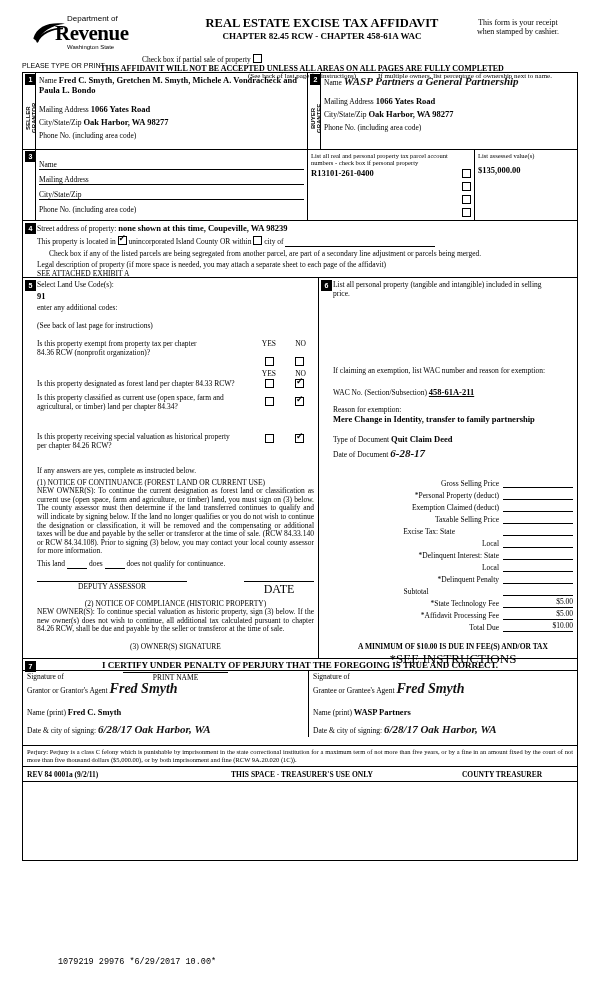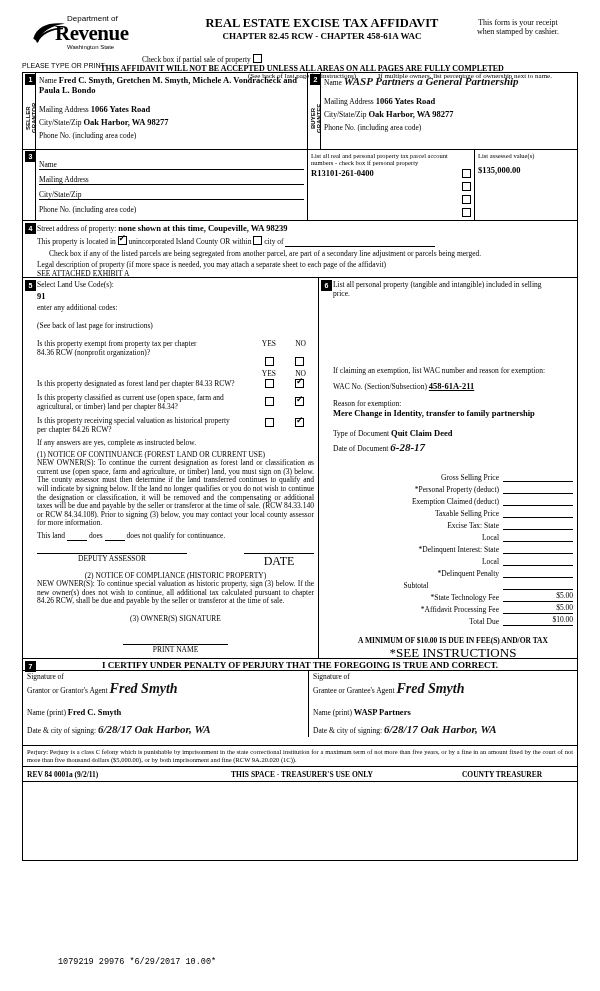--- a/index.html
+++ b/index.html
@@ -204,28 +204,28 @@
         <div style="position:absolute;right:10px;top:0"><span class="cb x"></span></div>
       </div>
 
       <div style="position:relative;margin-top:5px">
         <div class="lbl" style="padding-right:60px">Is this property classified as current use (open space, farm and</div>
         <div class="lbl" style="padding-right:60px">agricultural, or timber) land per chapter 84.34?</div>
         <div style="position:absolute;right:40px;top:4px"><span class="cb"></span></div>
         <div style="position:absolute;right:10px;top:4px"><span class="cb x"></span></div>
       </div>
 
-      <div style="position:relative;margin-top:5px">
+      <div style="position:relative;margin-top:21px">
         <div class="lbl" style="padding-right:60px">Is this property receiving special valuation as historical property</div>
         <div class="lbl" style="padding-right:60px">per chapter 84.26 RCW?</div>
         <div style="position:absolute;right:40px;top:2px"><span class="cb"></span></div>
         <div style="position:absolute;right:10px;top:2px"><span class="cb x"></span></div>
       </div>
 
-      <div class="lbl" style="margin-top:4px">If any answers are yes, complete as instructed below.</div>
+      <div class="lbl" style="margin-top:16px">If any answers are yes, complete as instructed below.</div>
       <div class="lbl" style="margin-top:3px">(1) NOTICE OF CONTINUANCE (FOREST LAND OR CURRENT USE)</div>
       <div class="lbl" style="text-align:justify;line-height:1.15">NEW OWNER(S): To continue the current designation as forest land or classification as current use (open space, farm and agriculture, or timber) land, you must sign on (3) below. The county assessor must then determine if the land transferred continues to qualify and will indicate by signing below. If the land no longer qualifies or you do not wish to continue the designation or classification, it will be removed and the compensating or additional taxes will be due and payable by the seller or transferor at the time of sale. (RCW 84.33.140 or RCW 84.34.108). Prior to signing (3) below, you may contact your local county assessor for more information.</div>
 
       <div class="lbl" style="margin-top:3px">
         <span>This land</span>
         <span style="display:inline-block;width:20px;border-bottom:1px solid #000">&nbsp;</span>
         <span>does</span>
         <span style="display:inline-block;width:20px;border-bottom:1px solid #000">&nbsp;</span>
         <span>does not</span>
         <span>qualify for continuance.</span>
@@ -243,21 +243,21 @@
         <span style="border-top:1px solid #000;padding:0 30px;font-size:7.5px">PRINT NAME</span>
       </div>
     </div>
 
     <div style="flex:1;position:relative;padding:2px 4px 2px 14px">
       <div style="position:absolute;left:2px;top:2px"><span class="num">6</span></div>
       <div class="lbl">List all personal property (tangible and intangible) included in selling</div>
       <div class="lbl">price.</div>
 
       <div class="lbl" style="margin-top:68px">If claiming an exemption, list WAC number and reason for exemption:</div>
-      <div class="lbl" style="margin-top:6px">
+      <div class="lbl" style="margin-top:12px">
         <span>WAC No. (Section/Subsection)</span>
         <span class="hand" style="text-decoration:underline">458-61A-211</span>
       </div>
       <div class="lbl" style="margin-top:8px">Reason for exemption:</div>
       <div class="hand">Mere Change in Identity, transfer to family partnership</div>
 
       <div class="lbl" style="margin-top:10px">
         <span>Type of Document</span>
         <span class="hand">Quit Claim Deed</span>
       </div>
@@ -277,21 +277,21 @@
                 <div style="width: 70px; border-bottom: 1px solid rgb(0, 0, 0); text-align: right; font-size: 7.5px; height: 10px;"></div>
               </div>
               <div style="display: flex; align-items: flex-end; margin-top: 1px;">
                 <div style="flex: 1 1 0%; text-align: right; font-size: 7.5px; padding-right: 4px;">Exemption Claimed (deduct)</div>
                 <div style="width: 70px; border-bottom: 1px solid rgb(0, 0, 0); text-align: right; font-size: 7.5px; height: 10px;"></div>
               </div>
               <div style="display: flex; align-items: flex-end; margin-top: 1px;">
                 <div style="flex: 1 1 0%; text-align: right; font-size: 7.5px; padding-right: 4px;">Taxable Selling Price</div>
                 <div style="width: 70px; border-bottom: 1px solid rgb(0, 0, 0); text-align: right; font-size: 7.5px; height: 10px;"></div>
               </div>
-              <div style="display: flex; align-items: flex-end; margin-top: 1px;">
+              <div style="display: flex; align-items: flex-end; margin-top: 1px; gap: 44px;">
                 <div style="flex: 1 1 0%; text-align: right; font-size: 7.5px; padding-right: 4px;">Excise Tax: State</div>
                 <div style="width: 70px; border-bottom: 1px solid rgb(0, 0, 0); text-align: right; font-size: 7.5px; height: 10px;"></div>
               </div>
               <div style="display: flex; align-items: flex-end; margin-top: 1px;">
                 <div style="flex: 1 1 0%; text-align: right; font-size: 7.5px; padding-right: 4px;">Local</div>
                 <div style="width: 70px; border-bottom: 1px solid rgb(0, 0, 0); text-align: right; font-size: 7.5px; height: 10px;"></div>
               </div>
               <div style="display: flex; align-items: flex-end; margin-top: 1px;">
                 <div style="flex: 1 1 0%; text-align: right; font-size: 7.5px; padding-right: 4px;">*Delinquent Interest: State</div>
                 <div style="width: 70px; border-bottom: 1px solid rgb(0, 0, 0); text-align: right; font-size: 7.5px; height: 10px;"></div>

